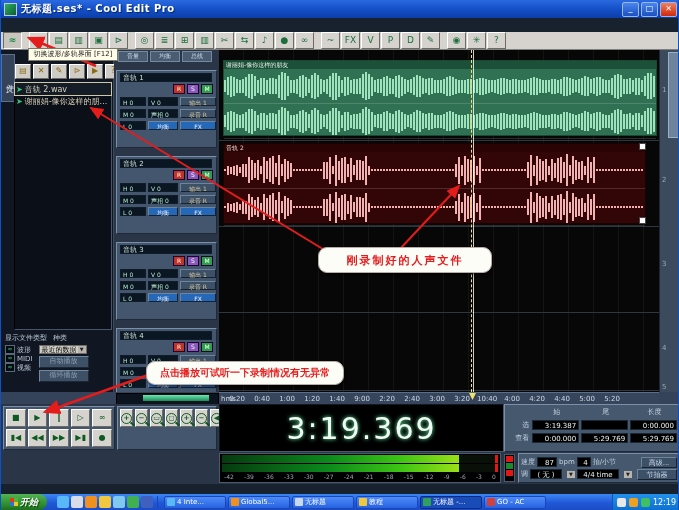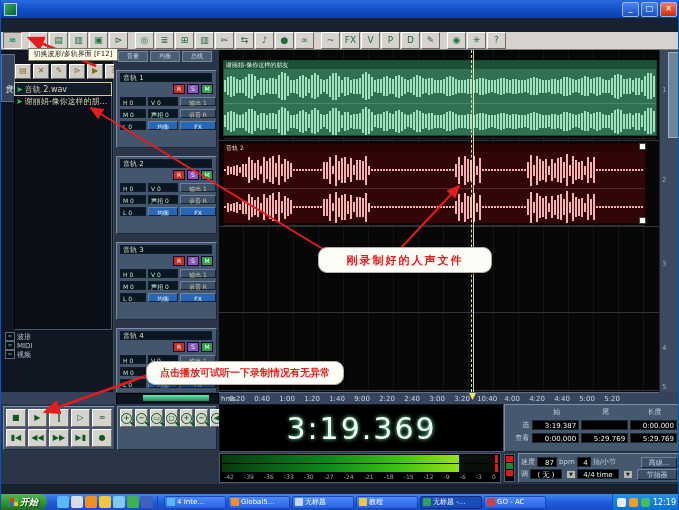--- a/index.html
+++ b/index.html
@@ -171,20 +171,21 @@
   #note2{left:145px;top:361px;width:196px;height:22px;font-size:10px;}
   #arrows{position:absolute;left:0;top:0;width:679px;height:510px;z-index:29;pointer-events:none;}
 </style>
 </head>
 <body>
 
 <div id="root">
 
   <div class="titlebar">
     <span class="titleicon"></span>
+    <span class="titletext">无标题.ses* - Cool Edit Pro</span>
     <span class="winbtns">
       <span class="winbtn">_</span>
       <span class="winbtn">□</span>
       <span class="winbtn close">✕</span>
     </span>
   </div>
 
 
   <div class="toolbar">
     <span class="tgroup g1">
@@ -240,38 +241,52 @@
           <span>音轨  2.wav</span>
         </div>
 
         <div class="fileitem">
           <span class="fileicon">➤</span>
           <span>谢丽娟-像你这样的朋...</span>
         </div>
 
     </div>
     <div class="fp-bottom">
+      <div class="fp-row">
+        <span class="fp-head">显示文件类型</span>
+        <span class="fp-head">种类</span>
+      </div>
       <div style="display:flex;gap:6px;">
         <div>
 
             <div class="typeitem">
               <span class="typebox">≈</span>
               <span>波形</span>
             </div>
 
             <div class="typeitem">
               <span class="typebox">≈</span>
               <span>MIDI</span>
             </div>
 
             <div class="typeitem">
               <span class="typebox">≈</span>
               <span>视频</span>
             </div>
 
+        </div>
+        <div>
+          <div class="sortdrop">
+            <span>最近的数据</span>
+            <span class="droparrow">▼</span>
+          </div>
+          <div>
+            <div class="fpbotbtn">自动播放</div>
+              <div class="fpbotbtn">循环播放</div>
+          </div>
         </div>
       </div>
     </div>
   </div>
 
   <div class="trackcol">
     <div class="tracktabs">
       <span class="ttab">音量</span>
         <span class="ttab">均衡</span>
         <span class="ttab">总线</span>

